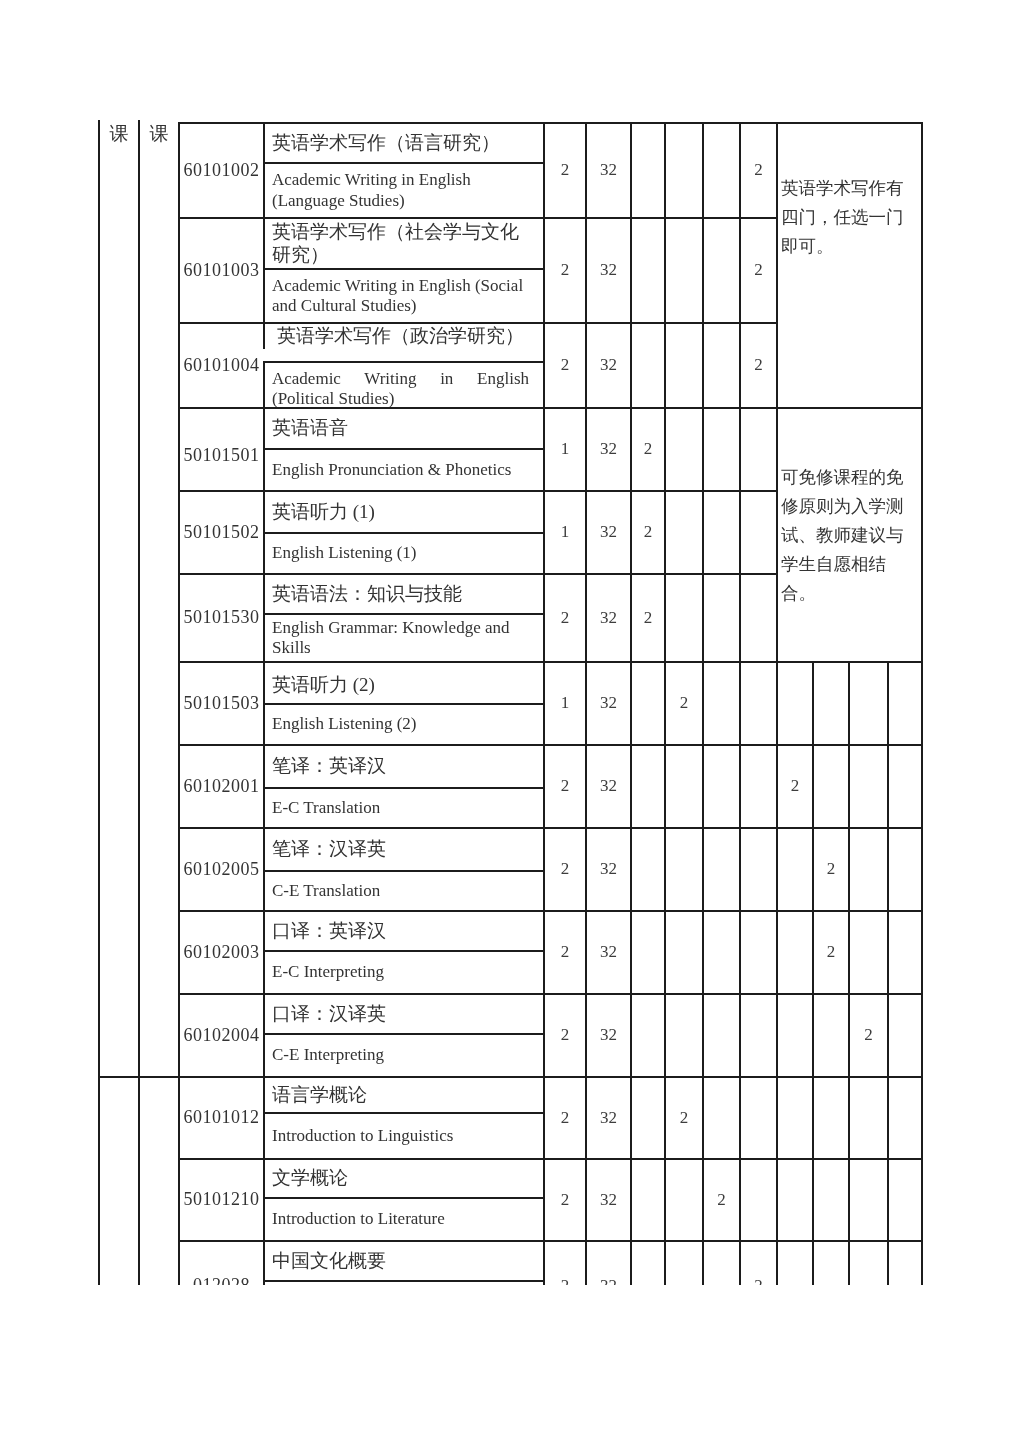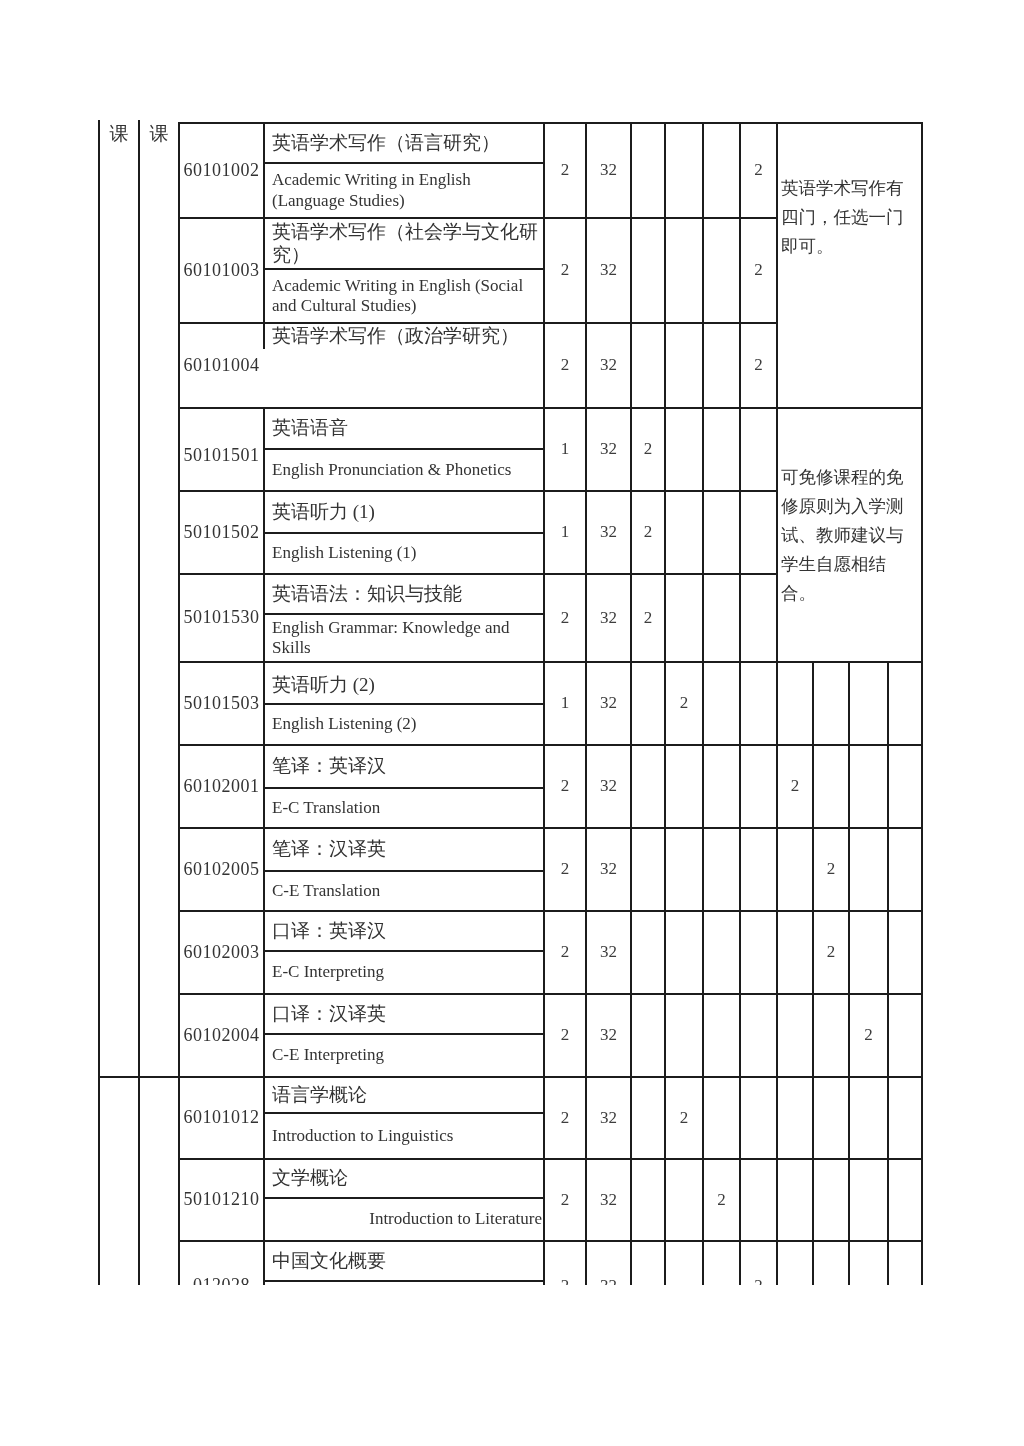--- a/index.html
+++ b/index.html
@@ -42,21 +42,21 @@
   .cS2{left:664px;width:38px;}
   .cS3{left:702px;width:37px;}
   .cS4{left:739px;width:37px;}
   .cS5{left:776px;width:36px;}
   .cS6{left:812px;width:36px;}
   .cS7{left:848px;width:39px;}
   .cS8{left:887px;width:36px;}
   .cNote{left:776px;width:147px;}
   
   .code{font-size:18px;letter-spacing:.5px;}
-  .name{justify-content:flex-start;padding:2px 1px 2px 7px;}
+  .name{justify-content:flex-start;padding:2px 14px 2px 7px;}
   .name .t{width:100%;}
   .name-cn{font-size:19px;}
   .name-en{font-size:17px;}
   .name-en.justify{display:block;text-align:justify;padding-top:6px;}
   .num{font-size:17px;color:#3d3d3d;}
   .cat{align-items:flex-start;font-size:19px;padding-top:3px;}
   .note{
     font-size:17.5px;line-height:29px;
     justify-content:flex-start;align-items:center;
     padding:0 1px 0 3px;
@@ -105,23 +105,24 @@
       <span class="t">Academic Writing in English (Social and Cultural Studies)</span>
     </div>
   <div class="cell cCr num" style="top:217px;height:105px;">2</div>
   <div class="cell cHr num" style="top:217px;height:105px;">32</div>
   <div class="cell cS1 num" style="top:217px;height:105px;"></div>
   <div class="cell cS2 num" style="top:217px;height:105px;"></div>
   <div class="cell cS3 num" style="top:217px;height:105px;"></div>
   <div class="cell cS4 num" style="top:217px;height:105px;">2</div>
 
   <div class="cell cCode code" style="top:322px;height:85px;">60101004</div>
-  <div class="cell cName name name-cn" style="top:322px;height:27px;">
+  <div class="cell cName name name-cn" style="top:322px;height:27px;text-align:center;">
       <span class="t">英语学术写作（政治学研究）</span>
     </div>
+  <div class="cell cName name name-en justify" style="top:361px;height:46px;"><span class="t">Academic Writing in English (Political Studies)</span></div>
   <div class="cell cCr num" style="top:322px;height:85px;">2</div>
   <div class="cell cHr num" style="top:322px;height:85px;">32</div>
   <div class="cell cS1 num" style="top:322px;height:85px;"></div>
   <div class="cell cS2 num" style="top:322px;height:85px;"></div>
   <div class="cell cS3 num" style="top:322px;height:85px;"></div>
   <div class="cell cS4 num" style="top:322px;height:85px;">2</div>
 
   <div class="cell cCode code" style="top:407px;height:96px;">50101501</div>
   <div class="cell cName name name-cn" style="top:407px;height:41px;">
       <span class="t">英语语音</span>
@@ -269,21 +270,21 @@
   <div class="cell cS4 num" style="top:1076px;height:82px;"></div>
   <div class="cell cS5 num" style="top:1076px;height:82px;"></div>
   <div class="cell cS6 num" style="top:1076px;height:82px;"></div>
   <div class="cell cS7 num" style="top:1076px;height:82px;"></div>
   <div class="cell cS8 num edge" style="top:1076px;height:82px;"></div>
 
   <div class="cell cCode code" style="top:1158px;height:82px;">50101210</div>
   <div class="cell cName name name-cn" style="top:1158px;height:39px;">
       <span class="t">文学概论</span>
     </div>
-  <div class="cell cName name name-en" style="top:1197px;height:43px;text-align:right;">
+  <div class="cell cName name name-en" style="top:1197px;height:43px;">
       <span class="t">Introduction to Literature</span>
     </div>
   <div class="cell cCr num" style="top:1158px;height:82px;">2</div>
   <div class="cell cHr num" style="top:1158px;height:82px;">32</div>
   <div class="cell cS1 num" style="top:1158px;height:82px;"></div>
   <div class="cell cS2 num" style="top:1158px;height:82px;"></div>
   <div class="cell cS3 num" style="top:1158px;height:82px;">2</div>
   <div class="cell cS4 num" style="top:1158px;height:82px;"></div>
   <div class="cell cS5 num" style="top:1158px;height:82px;"></div>
   <div class="cell cS6 num" style="top:1158px;height:82px;"></div>

